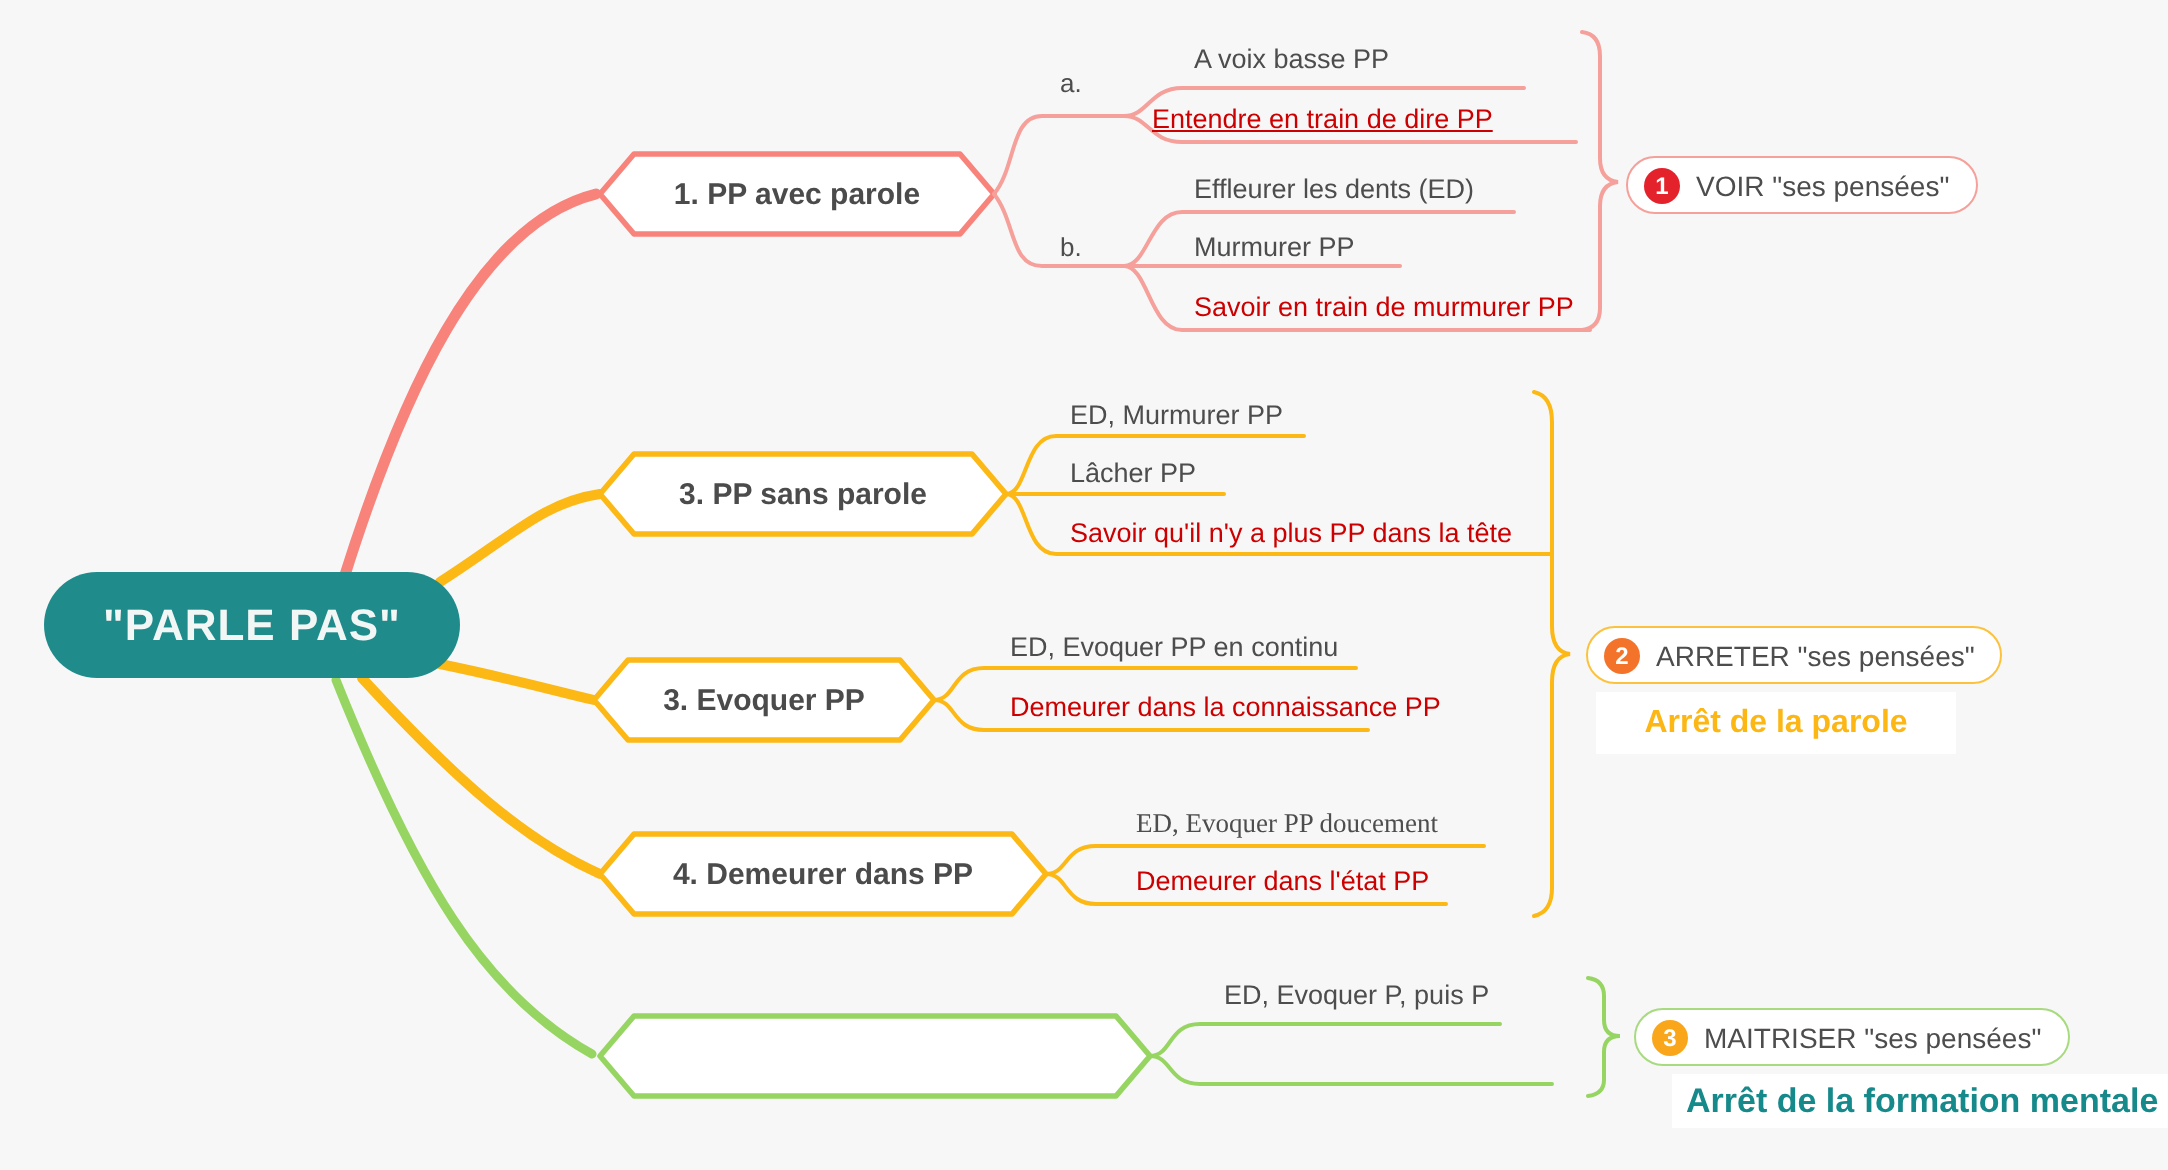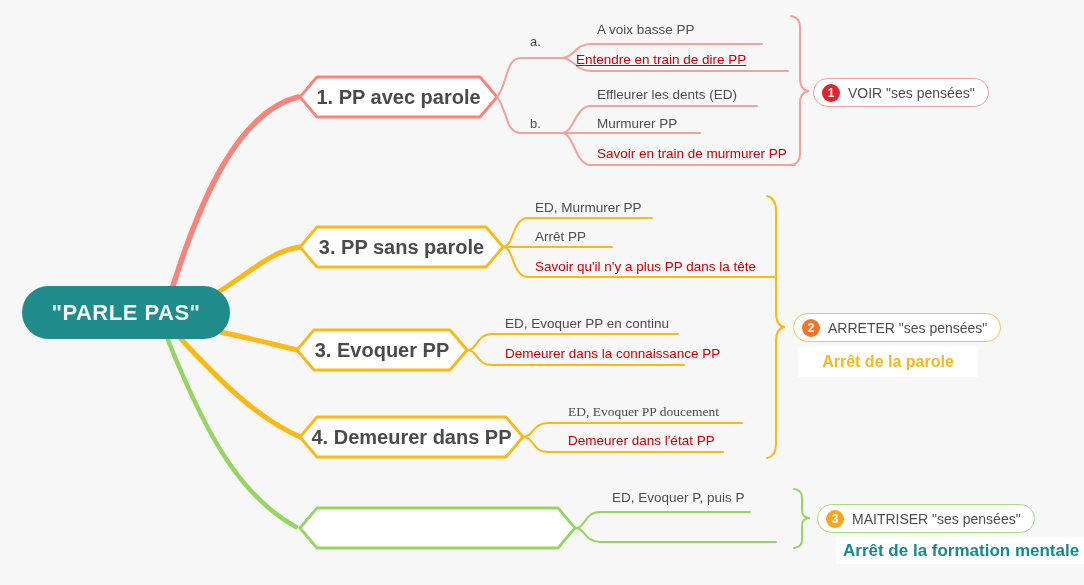--- a/index.html
+++ b/index.html
@@ -13,21 +13,21 @@
 
   .root-node{
     position:absolute;left:22px;top:286px;width:208px;height:53px;
     background:#1f8b8b;border-radius:27px;
     display:flex;align-items:center;justify-content:center;
     color:#f2f6f5;font-weight:bold;font-size:22px;letter-spacing:.5px;
     white-space:nowrap;
   }
   .node-label{
     position:absolute;display:flex;align-items:center;justify-content:center;
-    font-weight:bold;font-size:20px;color:#4b4b4b;white-space:nowrap;
+    font-weight:bold;font-size:15px;color:#4b4b4b;white-space:nowrap;
   }
   .nl1{left:300px;top:77px;width:197px;height:40px;}
   .nl2{left:300px;top:227px;width:203px;height:40px;}
   .nl3{left:297px;top:330px;width:170px;height:40px;}
   .nl4{left:300px;top:417px;width:223px;height:40px;}
   .nl5{left:300px;top:508px;width:275px;height:40px;}
 
   .group-label{position:absolute;font-size:13px;color:#4d4d4d;}
   .leaf{position:absolute;font-size:13.5px;color:#4d4d4d;white-space:nowrap;}
   .leaf.em{color:#cc0000;}
@@ -118,21 +118,21 @@
   <div class="group-label" style="left:530px;top:34px;">a.</div>
   <div class="group-label" style="left:530px;top:116px;">b.</div>
 
   <div class="leaf" style="left:597px;top:22px;">A voix basse PP</div>
   <div class="leaf em" style="left:576px;top:52px;text-decoration:underline;">Entendre en train de dire PP</div>
   <div class="leaf" style="left:597px;top:87px;">Effleurer les dents (ED)</div>
   <div class="leaf" style="left:597px;top:116px;">Murmurer PP</div>
   <div class="leaf em" style="left:597px;top:146px;">Savoir en train de murmurer PP</div>
 
   <div class="leaf" style="left:535px;top:200px;">ED, Murmurer PP</div>
-  <div class="leaf" style="left:535px;top:229px;">Arrêt PP</div>
+  <div class="leaf" style="left:535px;top:229px;">Lâcher PP</div>
   <div class="leaf em" style="left:535px;top:259px;">Savoir qu'il n'y a plus PP dans la tête</div>
 
   <div class="leaf" style="left:505px;top:316px;">ED, Evoquer PP en continu</div>
   <div class="leaf em" style="left:505px;top:346px;">Demeurer dans la connaissance PP</div>
 
   <div class="leaf" style="left:568px;top:404px;font-family:Liberation Serif, serif;">ED, Evoquer PP doucement</div>
   <div class="leaf em" style="left:568px;top:433px;">Demeurer dans l'état PP</div>
 
   <div class="leaf" style="left:612px;top:490px;">ED, Evoquer P, puis P</div>
 

